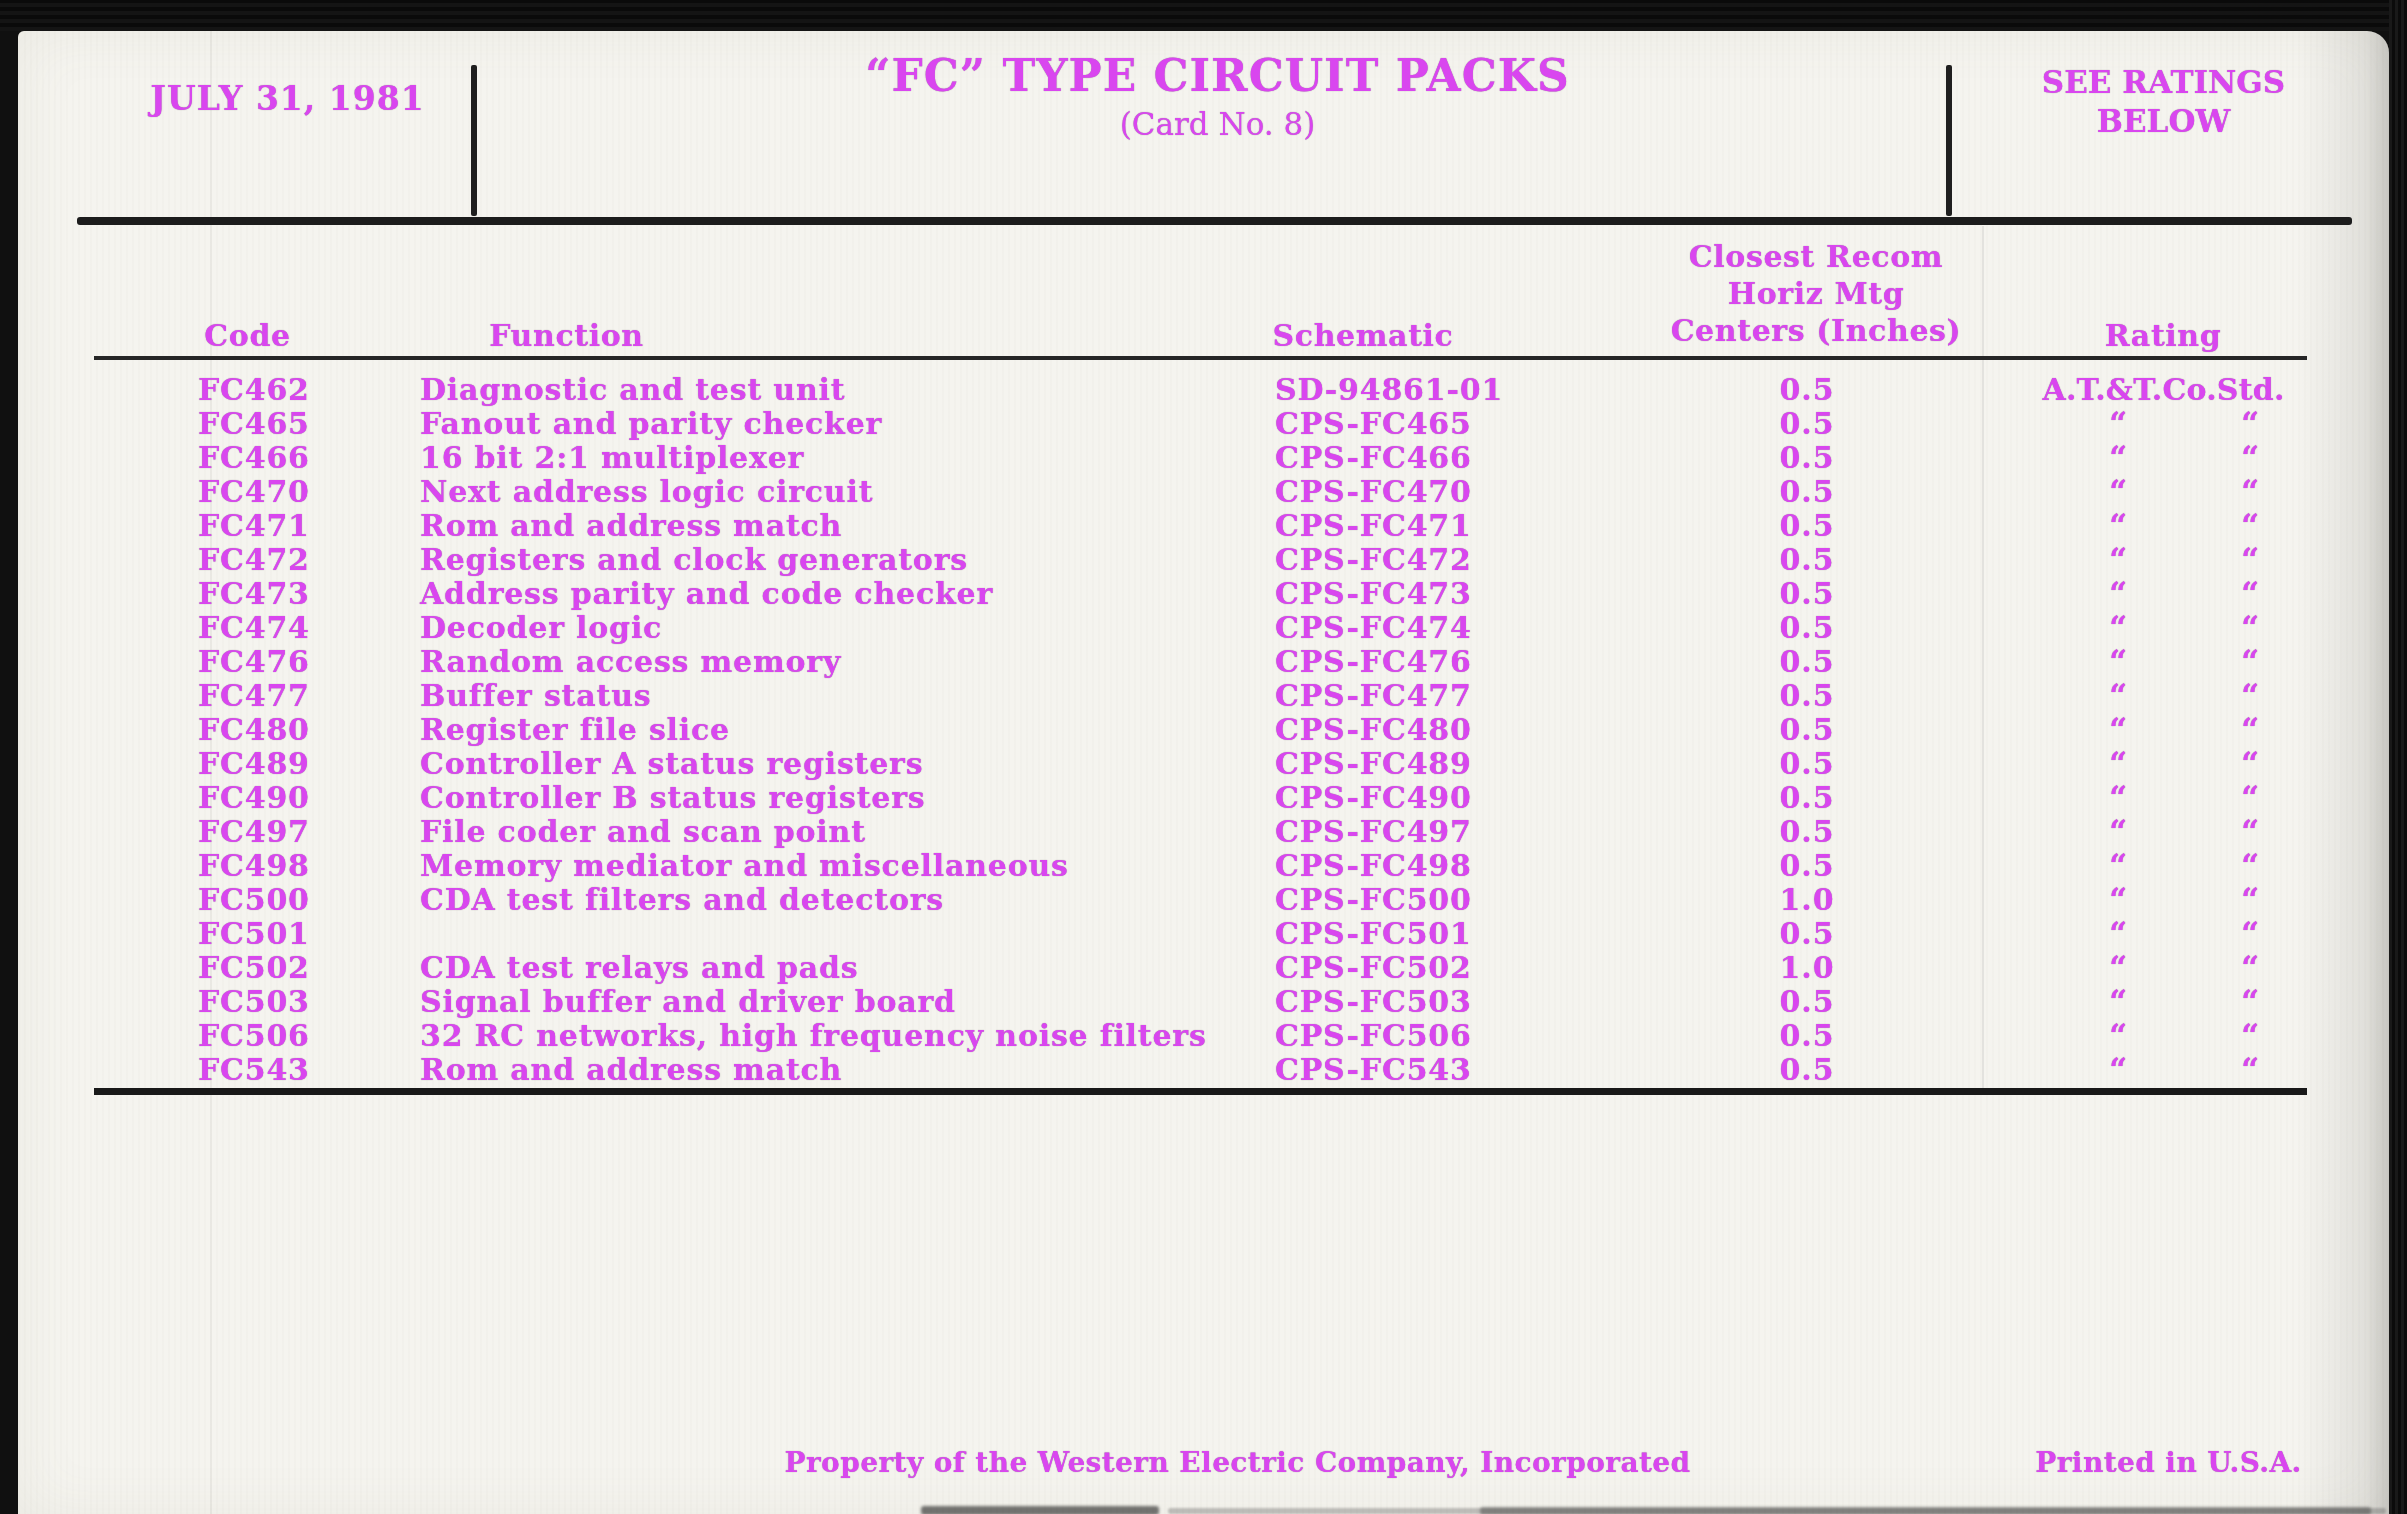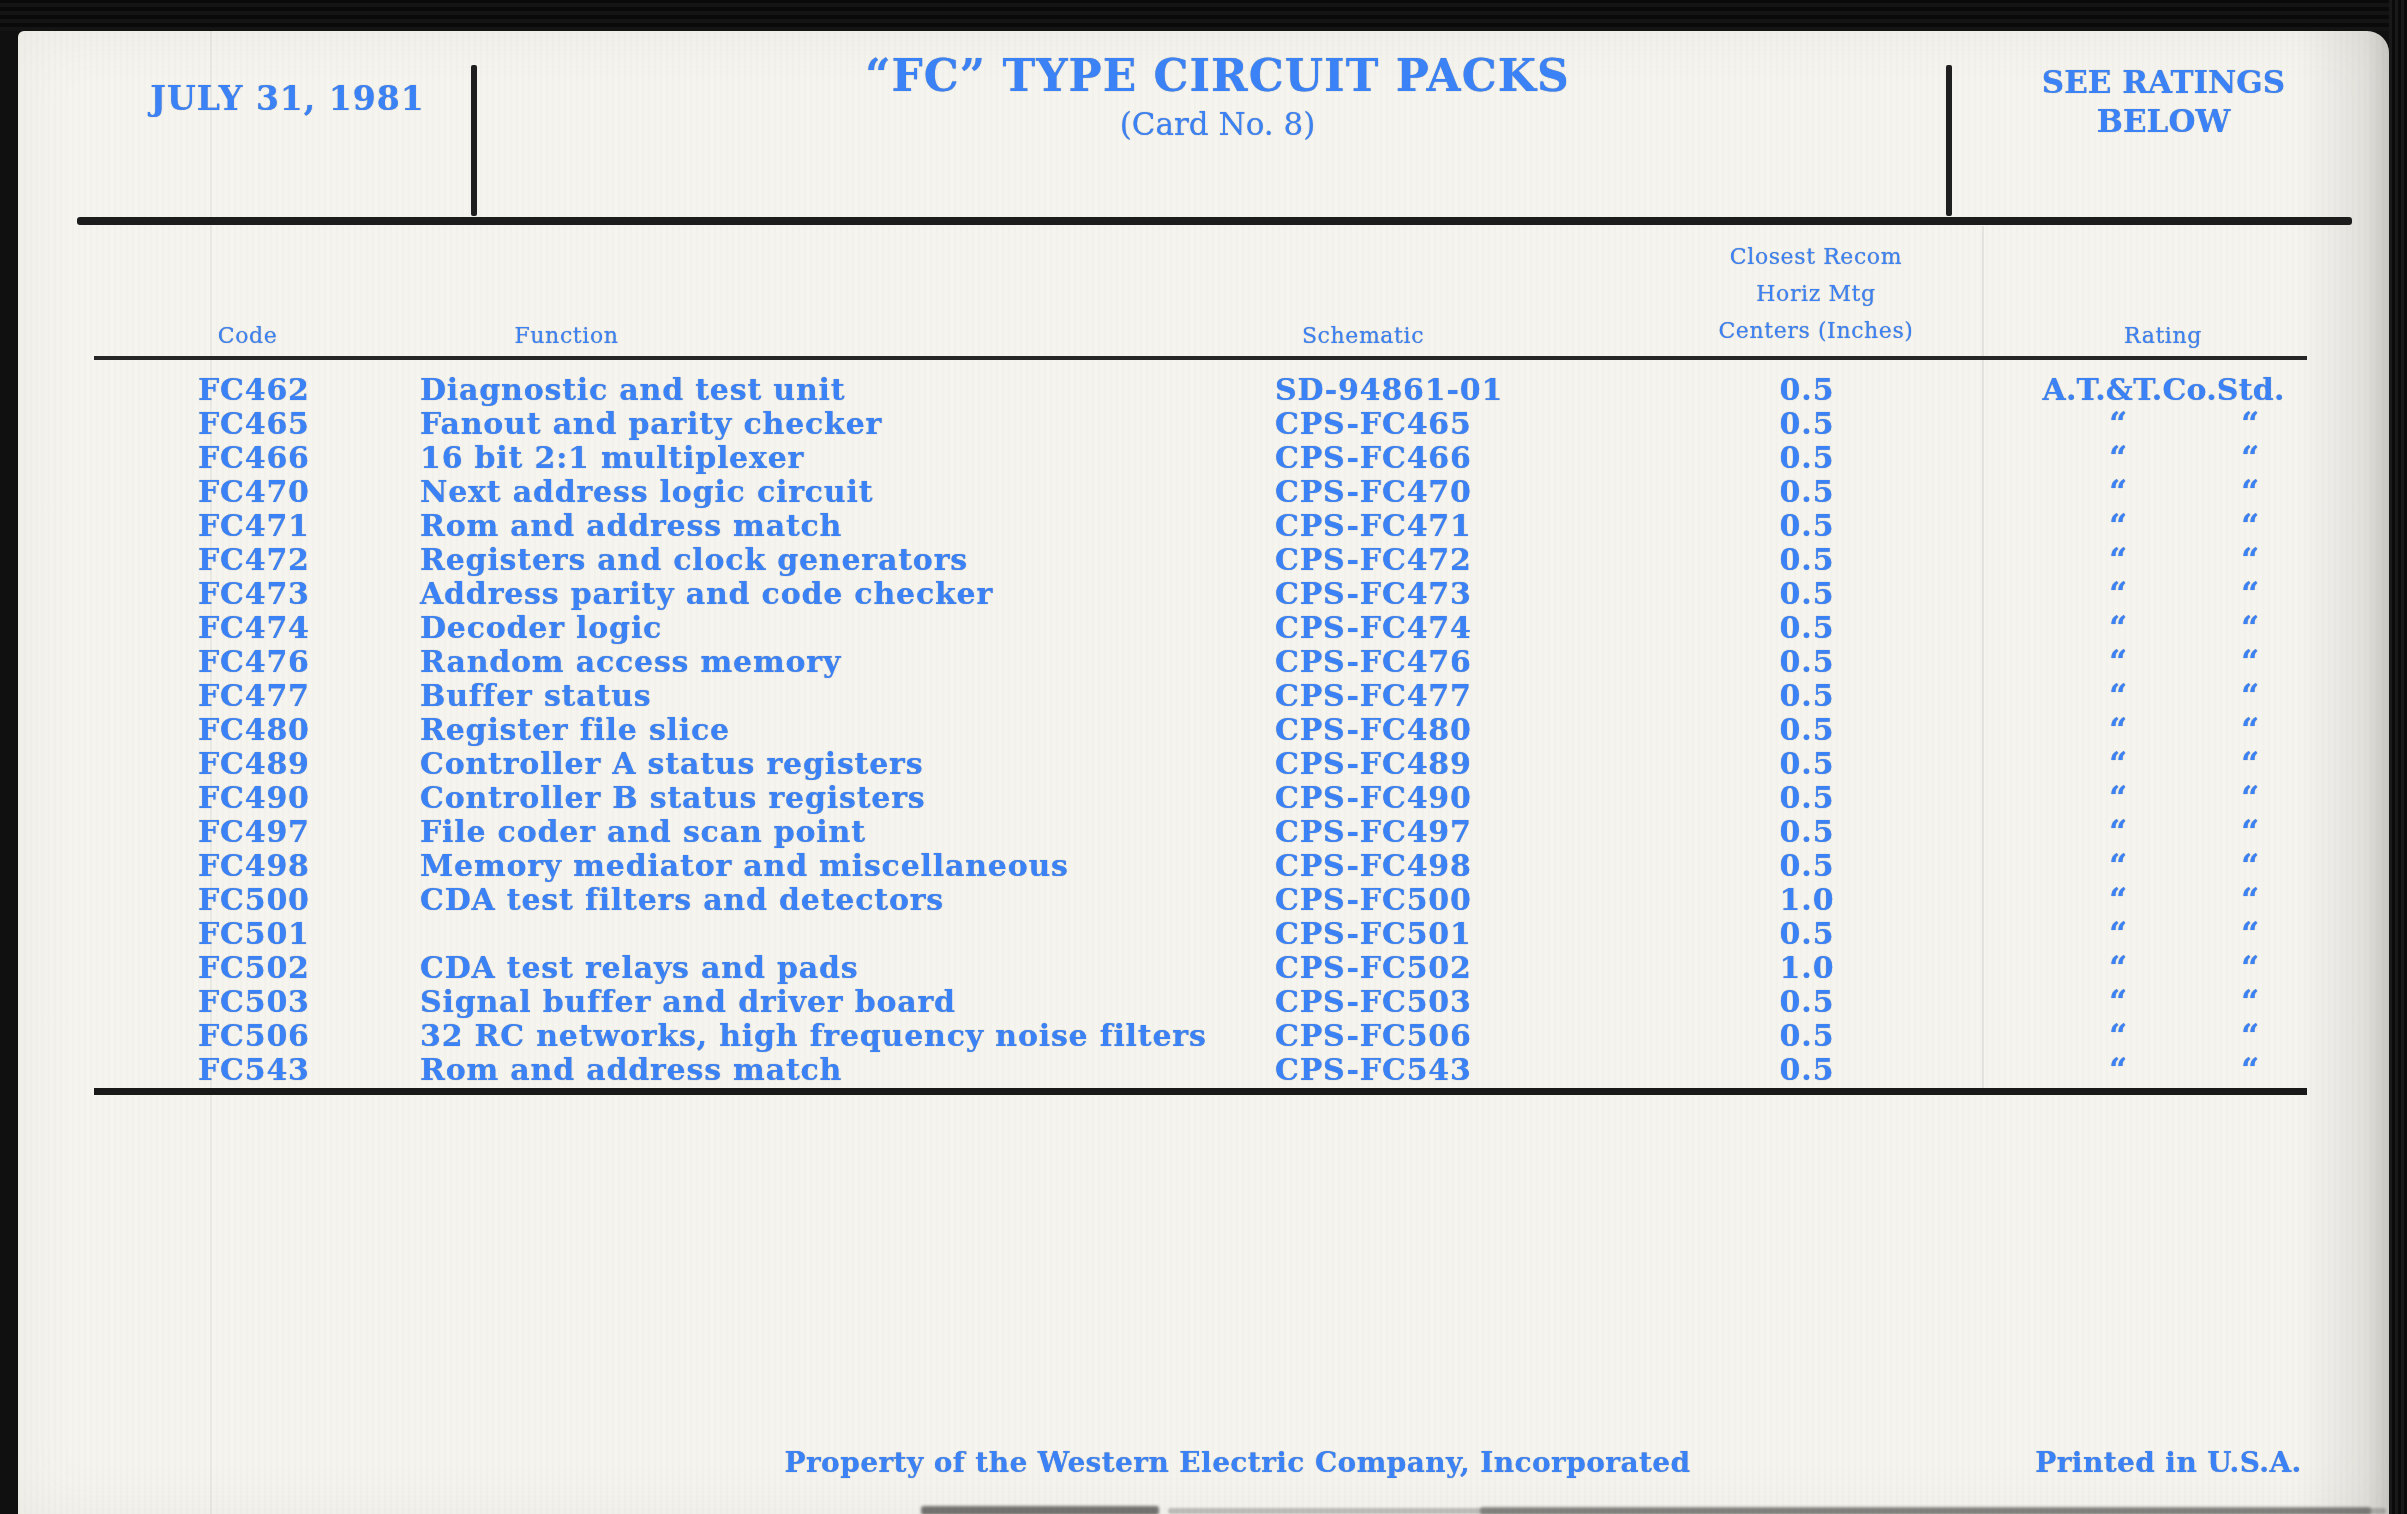--- a/index.html
+++ b/index.html
@@ -1,20 +1,20 @@
 <!DOCTYPE html>
 <html><head>
 <meta charset="utf-8">
 <style>
   html,body{margin:0;padding:0;background:#0e0e0e;}
   #page{
     position:relative;width:2408px;height:1515px;overflow:hidden;
     background:#101010;
     font-family:"DejaVu Serif","Liberation Serif",serif;
-    color:#3b82f6;
+    color:#d946ef;
   }
   
   .right-band{
     position:absolute;left:2389px;top:0;width:19px;height:1515px;
     background:repeating-linear-gradient(90deg,#191919 0 3px,#0b0b0b 3px 6px);
   }
   .top-band{
     position:absolute;left:0;top:0;width:2408px;height:31px;
     background:repeating-linear-gradient(0deg,#141414 0 4px,#0a0a0a 4px 8px);
   }
@@ -42,21 +42,21 @@
   .vrule{width:6px;background:#1f1f1f;border-radius:2px;}
   .vrule1{left:471px;top:65px;height:151px;}
   .vrule2{left:1946px;top:65px;height:151px;}
   .title-wrap{left:772px;top:51px;width:891px;}
   .title{font-size:44px;font-weight:bold;letter-spacing:1px;line-height:50px;}
   .subtitle{font-size:31px;font-weight:normal;margin-top:5px;line-height:36px;}
   .ratings-note{left:2000px;top:63px;width:327px;font-size:31px;font-weight:bold;line-height:39px;}
   .header-rule{left:77px;top:217px;width:2275px;height:8px;background:#1c1c1c;border-radius:3px;}
 
   
-  .colhdr{font-size:22px;font-weight:normal;letter-spacing:0.6px;line-height:34px;}
+  .colhdr{font-size:30px;font-weight:bold;letter-spacing:0.6px;line-height:34px;}
   .h-code{left:173px;top:319px;width:149px;}
   .h-func{left:465px;top:319px;width:203px;}
   .h-schem{left:1259px;top:319px;width:208px;}
   .h-centers{left:1655px;top:238px;width:322px;line-height:37px;}
   .h-rating{left:2064px;top:319px;width:198px;}
   .header-underline{left:94px;top:356px;width:2213px;height:4px;background:#262626;}
   .bottom-rule{left:94px;top:1088px;width:2213px;height:7px;background:#191919;}
 
   
   .rows{position:absolute;left:0;top:373px;width:2201px;}

